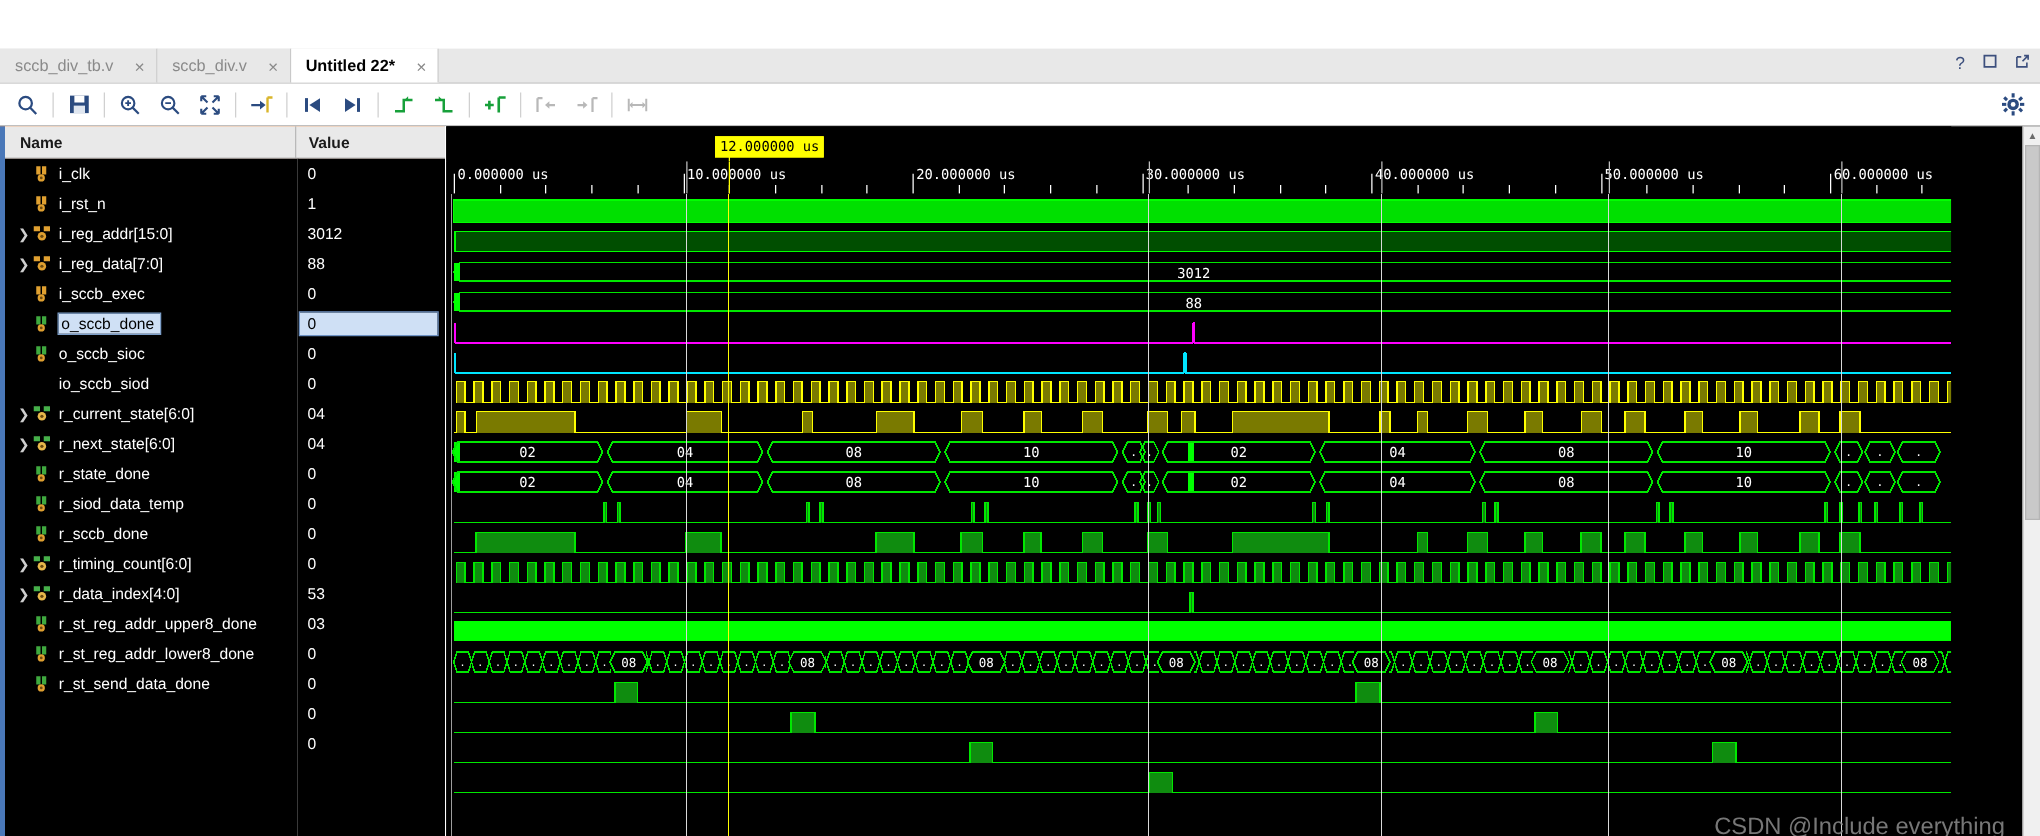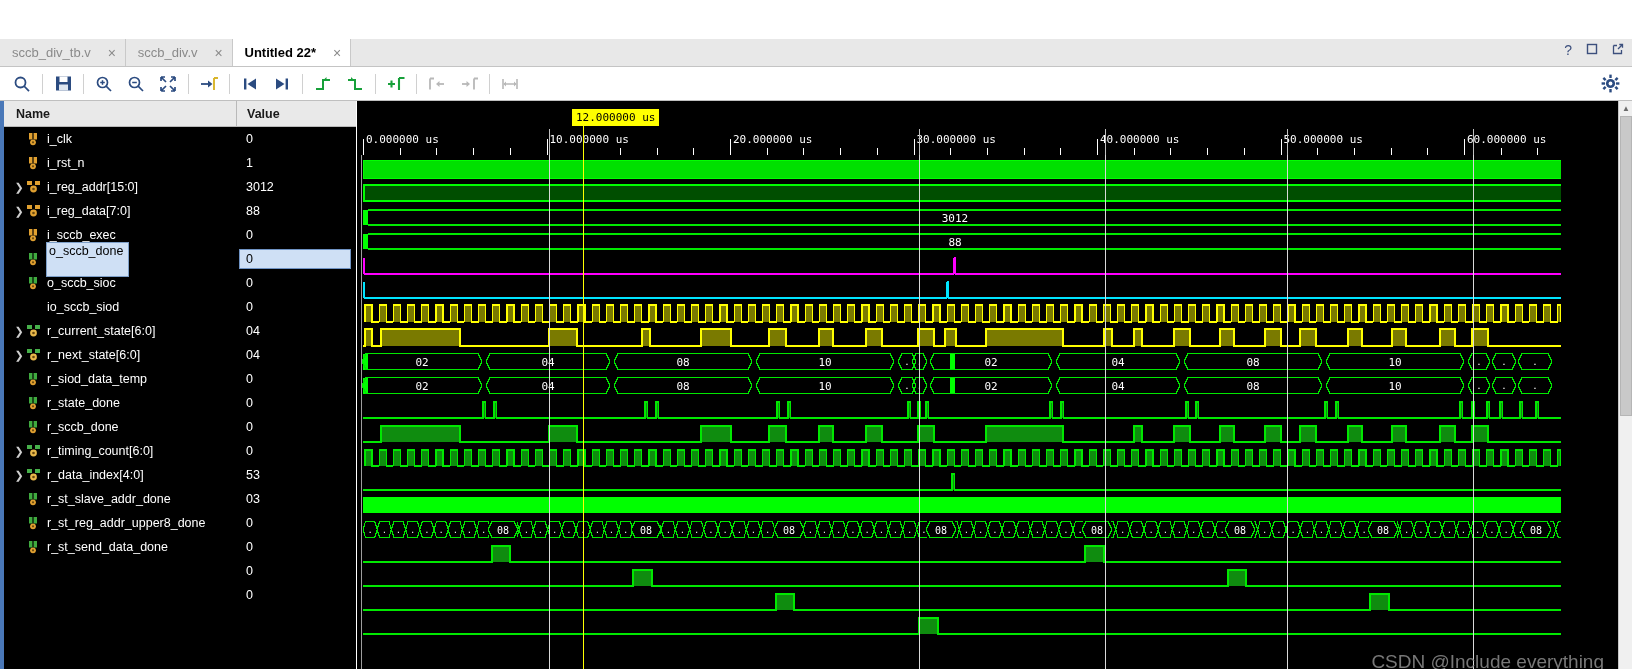--- a/index.html
+++ b/index.html
@@ -91,21 +91,21 @@
   }
   .namerow { padding-left: 8px; }
   .namerow .expander {
     width: 14px; font-size: 11px; color: #cfcfcf; text-align: center; flex: 0 0 14px;
   }
   .namerow .sigicon {
     width: 16px; height: 14px; margin-right: 5px; flex: 0 0 16px; position: relative;
   }
   .namerow .sigtext { font-size: 12.5px; color: #ffffff; }
   .namerow.selected .sigtext {
-    background: #cfe0f5; color: #000; padding: 1px 5px 18px 2px;
+    background: #cfe0f5; color: #000; padding: 1px 5px 1px 2px;
     outline: 1px solid #7d9fc9;
   }
   .valrow { padding-left: 8px; }
   .valrow .valtext { font-size: 12.5px; color: #ffffff; }
   .valrow.selected .valtext {
     background: #cfe0f5; color: #000; display: block;
     width: 110px; margin-left: -6px; padding: 2px 0 2px 6px;
     outline: 1px solid #6f93c4; box-sizing: border-box;
   }
 
@@ -468,33 +468,33 @@
           <div class="row namerow">
             <span class="expander"></span>
             <span class="sigicon">
               <svg width="16" height="14" viewBox="0 0 16 14">
                 <path d="M3 1 h3.4 v6.5 h-3.4 z" fill="#3faa3f"></path>
                 <path d="M7.6 1 h3.4 v6.5 h-3.4 z" fill="#3faa3f"></path>
                 <circle cx="7" cy="10.3" r="2.9" fill="#e0a030"></circle>
                 <circle cx="7" cy="10.3" r="1.1" fill="#6b4a10"></circle>
               </svg>
             </span>
-            <span class="sigtext">r_siod_data_temp</span>
+            <span class="sigtext">r_state_done</span>
           </div>
           <div class="row namerow">
             <span class="expander"></span>
             <span class="sigicon">
               <svg width="16" height="14" viewBox="0 0 16 14">
                 <path d="M3 1 h3.4 v6.5 h-3.4 z" fill="#3faa3f"></path>
                 <path d="M7.6 1 h3.4 v6.5 h-3.4 z" fill="#3faa3f"></path>
                 <circle cx="7" cy="10.3" r="2.9" fill="#e0a030"></circle>
                 <circle cx="7" cy="10.3" r="1.1" fill="#6b4a10"></circle>
               </svg>
             </span>
-            <span class="sigtext">r_state_done</span>
+            <span class="sigtext">r_siod_data_temp</span>
           </div>
           <div class="row namerow">
             <span class="expander"></span>
             <span class="sigicon">
               <svg width="16" height="14" viewBox="0 0 16 14">
                 <path d="M3 1 h3.4 v6.5 h-3.4 z" fill="#3faa3f"></path>
                 <path d="M7.6 1 h3.4 v6.5 h-3.4 z" fill="#3faa3f"></path>
                 <circle cx="7" cy="10.3" r="2.9" fill="#e0a030"></circle>
                 <circle cx="7" cy="10.3" r="1.1" fill="#6b4a10"></circle>
               </svg>
@@ -528,33 +528,33 @@
           <div class="row namerow">
             <span class="expander"></span>
             <span class="sigicon">
               <svg width="16" height="14" viewBox="0 0 16 14">
                 <path d="M3 1 h3.4 v6.5 h-3.4 z" fill="#3faa3f"></path>
                 <path d="M7.6 1 h3.4 v6.5 h-3.4 z" fill="#3faa3f"></path>
                 <circle cx="7" cy="10.3" r="2.9" fill="#e0a030"></circle>
                 <circle cx="7" cy="10.3" r="1.1" fill="#6b4a10"></circle>
               </svg>
             </span>
-            <span class="sigtext">r_st_slave_addr_done</span>
+            <span class="sigtext">r_st_reg_addr_upper8_done</span>
           </div>
           <div class="row namerow">
             <span class="expander"></span>
             <span class="sigicon">
               <svg width="16" height="14" viewBox="0 0 16 14">
                 <path d="M3 1 h3.4 v6.5 h-3.4 z" fill="#3faa3f"></path>
                 <path d="M7.6 1 h3.4 v6.5 h-3.4 z" fill="#3faa3f"></path>
                 <circle cx="7" cy="10.3" r="2.9" fill="#e0a030"></circle>
                 <circle cx="7" cy="10.3" r="1.1" fill="#6b4a10"></circle>
               </svg>
             </span>
-            <span class="sigtext">r_st_reg_addr_upper8_done</span>
+            <span class="sigtext">r_st_reg_addr_lower8_done</span>
           </div>
           <div class="row namerow">
             <span class="expander"></span>
             <span class="sigicon">
               <svg width="16" height="14" viewBox="0 0 16 14">
                 <path d="M3 1 h3.4 v6.5 h-3.4 z" fill="#3faa3f"></path>
                 <path d="M7.6 1 h3.4 v6.5 h-3.4 z" fill="#3faa3f"></path>
                 <circle cx="7" cy="10.3" r="2.9" fill="#e0a030"></circle>
                 <circle cx="7" cy="10.3" r="1.1" fill="#6b4a10"></circle>
               </svg>

